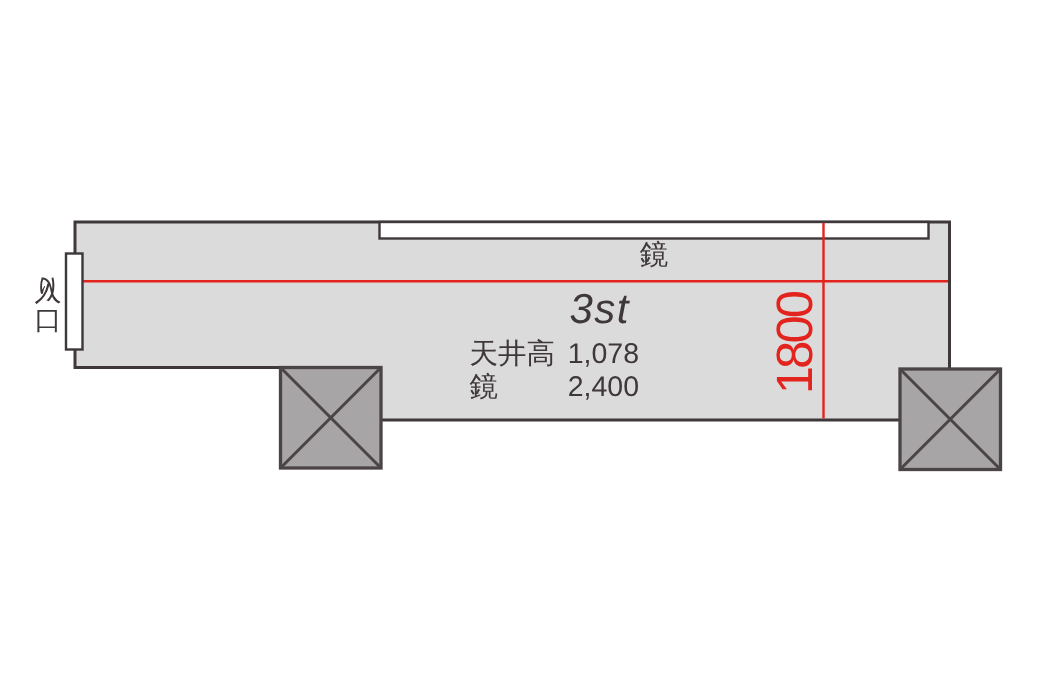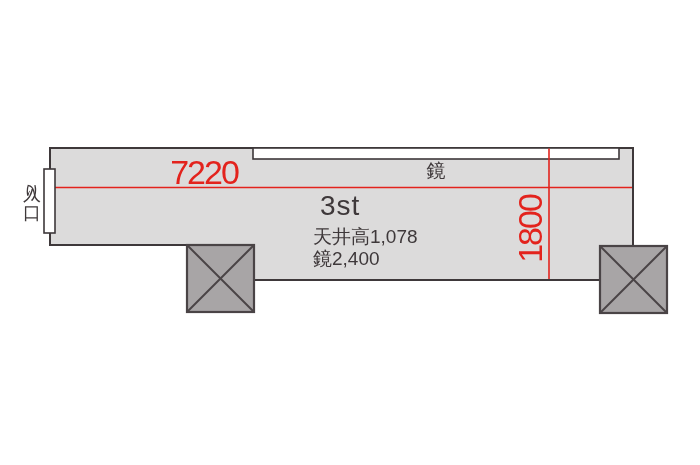--- a/index.html
+++ b/index.html
@@ -45,24 +45,25 @@
     width: 120px;
     height: 36px;
     text-align: center;
     transform: rotate(-90deg);
     transform-origin: center center;
   }
   .room-label {
     left: 320px;
     top: 192px;
     width: 100px;
-    text-align: left;
+    text-align: right;
     font-size: 28px;
     letter-spacing: 1px;
     line-height: 28px;
+    font-style: italic;
   }
   .mirror-label {
     left: 406px;
     top: 161px;
     width: 60px;
     text-align: center;
     font-size: 19px;
     line-height: 20px;
   }
   .entrance-label {
@@ -76,21 +77,21 @@
   }
   .specs {
     position: absolute;
     left: 313px;
     top: 226px;
     width: 113px;
     font-size: 19px;
   }
   .spec-row {
     display: flex;
-    justify-content: flex-start;
+    justify-content: space-between;
     line-height: 22px;
   }
 </style>
 </head>
 <body>
 
 <div class="stage">
 
   <svg width="700" height="465" viewBox="0 0 700 465">
 
@@ -109,21 +110,20 @@
       <line x1="253" y1="246" x2="188" y2="311" stroke="#4a4446" stroke-width="2"></line>
     </g>
 
     <g>
       <rect x="600" y="246" width="67" height="67" fill="#a8a5a6" stroke="#4a4446" stroke-width="2.2"></rect>
       <line x1="601" y1="247" x2="666" y2="312" stroke="#4a4446" stroke-width="2"></line>
       <line x1="666" y1="247" x2="601" y2="312" stroke="#4a4446" stroke-width="2"></line>
     </g>
   </svg>
 
-  <div class="label red dim dim-width">7220</div>
 
   <div class="label red dim dim-mirror">1800</div>
 
   <div class="label mirror-label">鏡</div>
 
   <div class="label entrance-label">入り口</div>
 
   <div class="label room-label">3st</div>
 
   <div class="specs">

